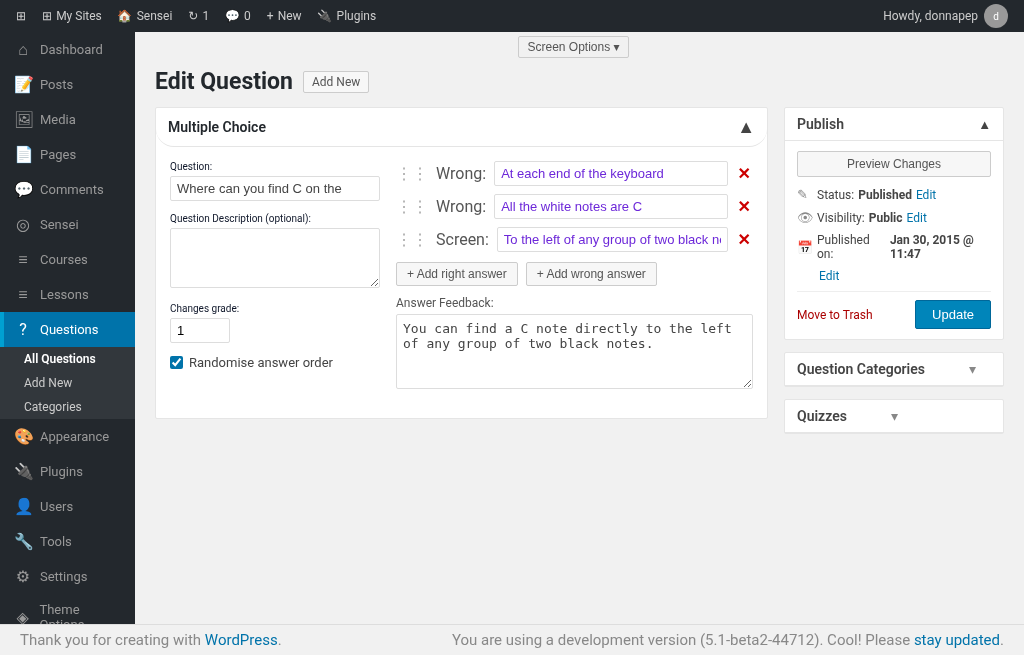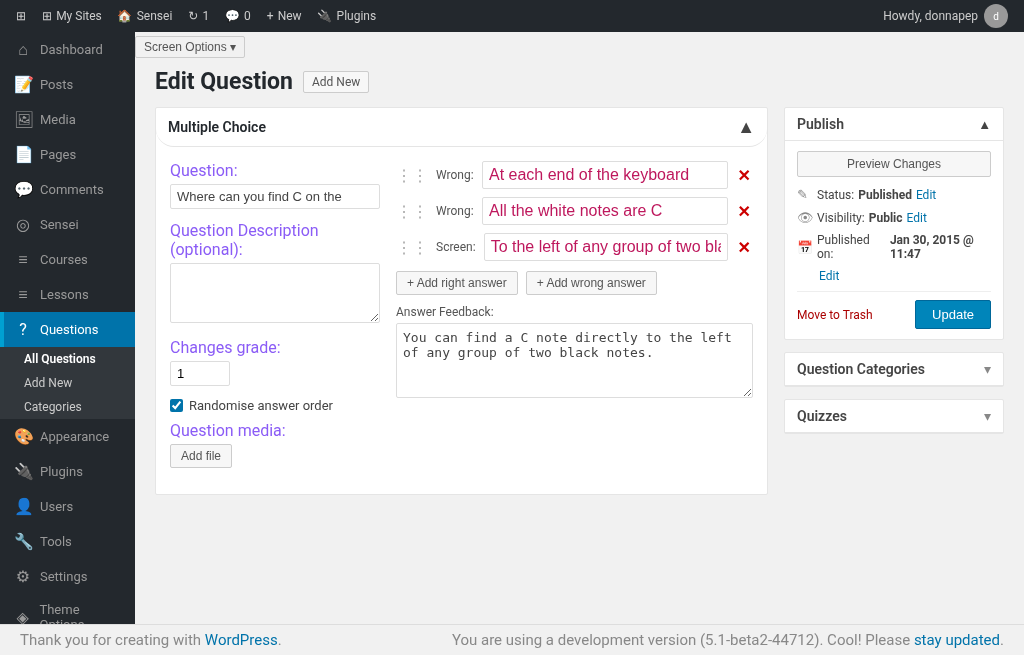--- a/index.html
+++ b/index.html
@@ -54,21 +54,21 @@
 
     
     .page-title-row { display: flex; align-items: center; gap: 10px; margin-bottom: 12px; }
     .page-title { font-size: 23px; font-weight: 700; color: #23282d; }
     .add-new-btn {
       background: #f7f7f7; border: 1px solid #ccc; color: #555; padding: 3px 8px;
       font-size: 12px; cursor: pointer; border-radius: 2px; text-decoration: none;
     }
 
     
-    .screen-options-bar { display: flex; justify-content: flex-start; padding: 4px 12px 0 0; }
+    .screen-options-bar { display: flex; justify-content: center; padding: 4px 12px 0 0; }
     .screen-options-btn {
       background: #f1f1f1; border: 1px solid #ccc; color: #555; padding: 3px 8px;
       font-size: 12px; cursor: pointer; border-radius: 2px;
     }
 
     
     .postbox-layout { display: flex; gap: 16px; }
     .postbox-main { flex: 1; }
     .postbox-sidebar { width: 220px; flex-shrink: 0; }
 
@@ -83,21 +83,21 @@
     }
     .postbox-title { font-size: 14px; font-weight: 600; color: #23282d; }
     .postbox-toggle { color: #444; font-size: 18px; cursor: pointer; }
     .postbox-body { padding: 14px; }
 
     
     .question-grid { display: flex; gap: 16px; }
     .question-left { width: 210px; flex-shrink: 0; }
     .question-right { flex: 1; }
 
-    .form-label { font-size: 16px; color: #8b5cf6; margin-bottom: 4px; display: block; }
+    .form-label { font-size: 10px; color: #0f172a; margin-bottom: 4px; display: block; }
     .form-input {
       width: 100%; border: 1px solid #ddd; padding: 4px 6px; font-size: 13px;
       border-radius: 2px; color: #444;
     }
     .form-textarea {
       width: 100%; border: 1px solid #ddd; padding: 6px; font-size: 13px;
       border-radius: 2px; color: #444; resize: vertical; min-height: 80px;
     }
     .grade-input { width: 60px; border: 1px solid #ddd; padding: 4px 6px; font-size: 13px; border-radius: 2px; }
 
@@ -107,25 +107,25 @@
     .checkbox-row input[type=checkbox] { accent-color: #0073aa; }
 
     .add-file-btn {
       background: #f7f7f7; border: 1px solid #ccc; color: #555; padding: 4px 10px;
       font-size: 12px; cursor: pointer; border-radius: 2px;
     }
 
     
     .answer-row { display: flex; align-items: center; gap: 8px; margin-bottom: 8px; }
     .answer-drag { color: #aaa; font-size: 16px; cursor: grab; }
-    .answer-label { font-size: 12px; min-width: 38px; color: #555; }
+    .answer-label { font-size: 16px; min-width: 38px; color: #555; }
     .answer-label.right { color: #555; }
     .answer-input {
-      flex: 1; border: 1px solid #ddd; padding: 4px 6px; font-size: 16px;
-      border-radius: 2px; color: #be185d;
+      flex: 1; border: 1px solid #ddd; padding: 4px 6px; font-size: 13px;
+      border-radius: 2px; color: #6d28d9;
     }
     .answer-remove { color: #c00; cursor: pointer; font-size: 16px; font-weight: bold; padding: 0 2px; }
 
     .answer-actions { display: flex; gap: 8px; margin: 10px 0; }
     .answer-action-btn {
       background: #f7f7f7; border: 1px solid #ccc; color: #555; padding: 4px 10px;
       font-size: 12px; cursor: pointer; border-radius: 2px;
     }
 
     .feedback-label { font-size: 12px; color: #555; margin-bottom: 4px; }
@@ -159,22 +159,22 @@
 
     .update-btn {
       background: #0085ba; border: 1px solid #006799; color: #fff;
       padding: 6px 16px; font-size: 13px; cursor: pointer; border-radius: 2px;
       float: right;
     }
 
     
     .side-box { background: #fff; border: 1px solid #e5e5e5; margin-bottom: 12px; border-radius: 2px; }
     .side-box-header {
-      display: flex; justify-content: space-between; align-items: center;
-      padding: 8px 12px; border-bottom: 1px solid #e5e5e5; cursor: pointer;
+      display: flex; justify-content: flex-start; align-items: center;
+      padding: 8px 12px; border-bottom: 1px solid #e5e5e5; cursor: pointer; gap: 44px;
     }
     .side-box-title { font-size: 14px; font-weight: 600; }
     .side-box-arrow { color: #888; font-size: 14px; }
 
     
     .wp-footer {
       background: #f1f1f1; border-top: 1px solid #ddd;
       padding: 6px 20px; font-size: 15px; color: #888;
       display: flex; justify-content: space-between; align-items: center;
       flex-shrink: 0;
@@ -328,24 +328,20 @@
                     <textarea class="form-textarea" style="min-height: 60px;"></textarea>
                   </div>
                   <div class="form-group">
                     <label class="form-label">Changes grade:</label>
                     <input class="grade-input" type="number" value="1" style="">
                   </div>
                   <div class="checkbox-row">
                     <input type="checkbox" checked="" style="">
                     <label>Randomise answer order</label>
                   </div>
-                  <div class="form-group">
-                    <label class="form-label">Question media:</label>
-                    <button class="add-file-btn">Add file</button>
-                  </div>
                 </div>
 
                 <div class="question-right">
 
                   <div class="answer-row">
                     <span class="answer-drag">⋮⋮</span>
                     <span class="answer-label">Wrong:</span>
                     <input class="answer-input" type="text" value="At each end of the keyboard" style="">
                     <span class="answer-remove">✕</span>
                   </div>

